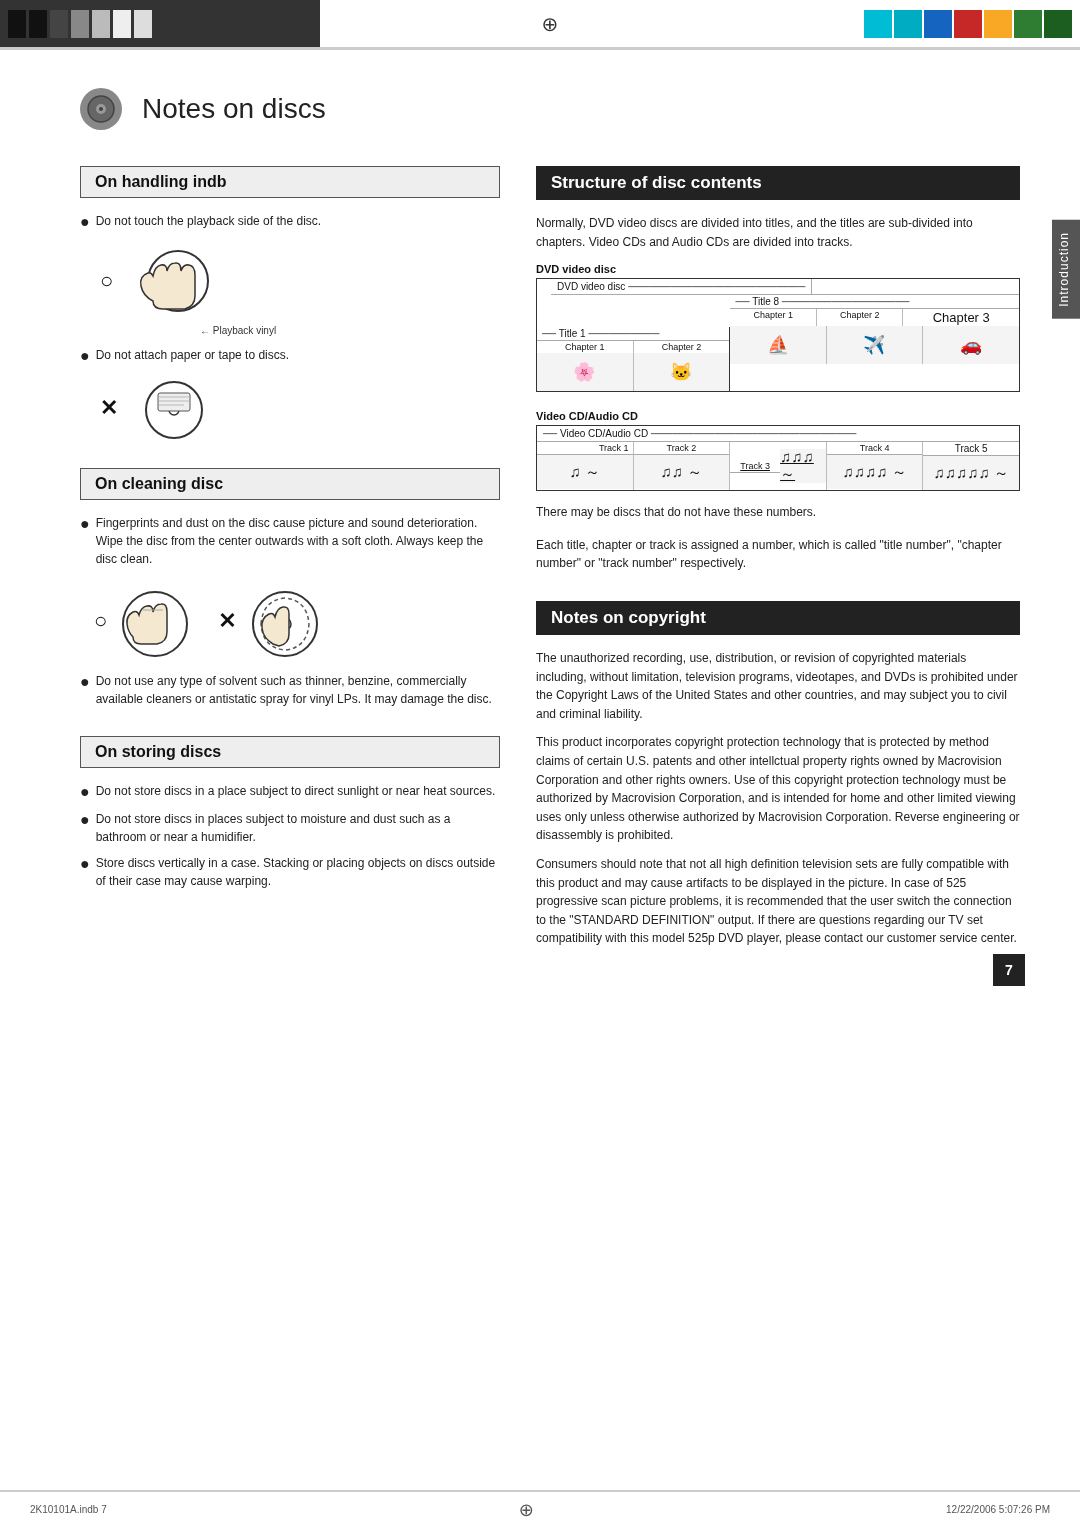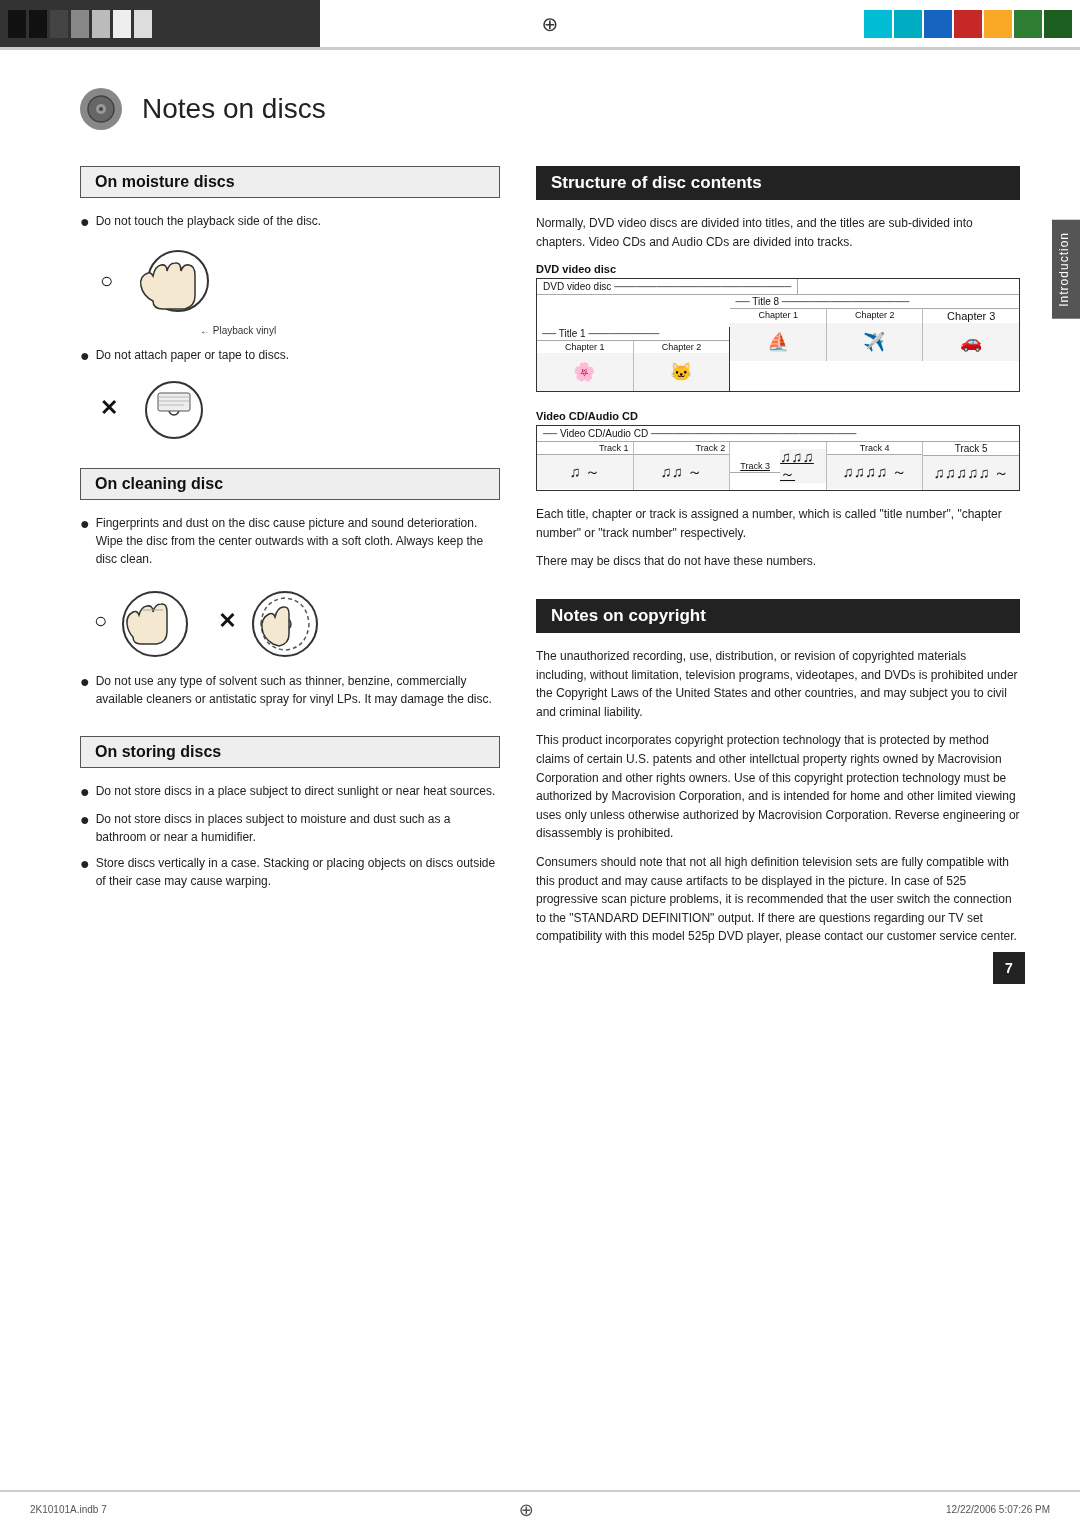--- a/index.html
+++ b/index.html
@@ -251,21 +251,21 @@
       </svg>
     </div>
     <h1 class="page-title">Notes on discs</h1>
   </div>
 
   <div class="two-col">
 
     <div class="col-left">
 
       <div class="section-spacer">
-        <div class="section-heading">On moisture discs</div>
+        <div class="section-heading">On handling indb</div>
         <div class="bullet-item">
           <span class="bullet-dot">●</span>
           <span>Do not touch the playback side of the disc.</span>
         </div>
 
         
         <div style="display:flex;align-items:center;gap:10px;margin:10px 0 4px 20px;">
           <div style="font-size:22px;font-weight:bold;color:#111;">○</div>
 
           <svg width="100" height="80" viewBox="0 0 100 80">
@@ -364,21 +364,21 @@
 
       <div class="section-spacer">
         <div class="section-heading-dark">Structure of disc contents</div>
         <p class="body-text">Normally, DVD video discs are divided into titles, and the titles are sub-divided into chapters. Video CDs and Audio CDs are divided into tracks.</p>
 
         
         <div class="disc-structure">
           <div style="font-size:11px;font-weight:bold;margin-bottom:3px;">DVD video disc</div>
 
           <div style="border:1.5px solid #333;padding:0;margin-bottom:2px;">
-            <div style="display:flex;font-size:10px;border-bottom:1px solid #aaa;">
+            <div style="display:flex;font-size:10px;border-bottom:1px solid #aaa;margin-left:14px;">
               <div style="padding:2px 6px;border-right:1px solid #aaa;flex:none;font-size:10px;">DVD video disc ─────────────────────────</div>
             </div>
 
             <div style="display:flex;">
 
               <div style="flex:2;border-right:1.5px solid #333;display:flex;flex-direction:column;margin-top:32px;">
                 <div style="font-size:10px;padding:1px 5px;border-bottom:1px solid #aaa;">── Title 1 ──────────</div>
                 <div style="display:flex;">
                   <div style="flex:1;border-right:1px solid #bbb;font-size:9px;padding:1px 3px;text-align:center;">Chapter 1</div>
                   <div style="flex:1;font-size:9px;padding:1px 3px;text-align:center;">Chapter 2</div>
@@ -387,21 +387,21 @@
                   <div style="flex:1;height:38px;border-right:1px solid #bbb;display:flex;align-items:center;justify-content:center;background:#f4f4f4;font-size:18px;">🌸</div>
                   <div style="flex:1;height:38px;display:flex;align-items:center;justify-content:center;background:#f4f4f4;font-size:18px;">🐱</div>
                 </div>
               </div>
 
               <div style="flex:3;display:flex;flex-direction:column;">
                 <div style="font-size:10px;padding:1px 5px;border-bottom:1px solid #aaa;">── Title 8 ──────────────────</div>
                 <div style="display:flex;">
                   <div style="flex:1;border-right:1px solid #bbb;font-size:9px;padding:1px 3px;text-align:center;">Chapter 1</div>
                   <div style="flex:1;border-right:1px solid #bbb;font-size:9px;padding:1px 3px;text-align:center;">Chapter 2</div>
-                  <div style="flex:1;font-size:11px;padding:1px 3px;text-align:center;">Chapter 3</div>
+                  <div style="flex:1;font-size:13px;padding:1px 18px;text-align:center;">Chapter 3</div>
                 </div>
                 <div style="display:flex;">
                   <div style="flex:1;height:38px;border-right:1px solid #bbb;display:flex;align-items:center;justify-content:center;background:#f4f4f4;font-size:18px;">⛵</div>
                   <div style="flex:1;height:38px;border-right:1px solid #bbb;display:flex;align-items:center;justify-content:center;background:#f4f4f4;font-size:18px;">✈️</div>
                   <div style="flex:1;height:38px;display:flex;align-items:center;justify-content:center;background:#f4f4f4;font-size:18px;">🚗</div>
                 </div>
               </div>
             </div>
           </div>
         </div>
@@ -410,41 +410,41 @@
         <div class="disc-structure" style="margin-top:18px;">
           <div style="font-size:11px;font-weight:bold;margin-bottom:3px;">Video CD/Audio CD</div>
           <div style="border:1.5px solid #333;padding:0;">
             <div style="font-size:10px;padding:2px 6px;border-bottom:1px solid #aaa;">── Video CD/Audio CD ─────────────────────────────</div>
             <div style="display:flex;">
               <div style="flex:1;border-right:1px solid #bbb;display:flex;flex-direction:column;align-items:center;">
                 <div style="font-size:9px;padding:1px 4px;border-bottom:1px solid #aaa;width:100%;text-align:right;">Track 1</div>
                 <div style="height:34px;display:flex;align-items:center;justify-content:center;background:#f4f4f4;width:100%;font-size:15px;">♫ ～</div>
               </div>
               <div style="flex:1;border-right:1px solid #bbb;display:flex;flex-direction:column;align-items:center;">
-                <div style="font-size:9px;padding:1px 4px;border-bottom:1px solid #aaa;width:100%;text-align:right;">Track 2</div>
+                <div style="font-size:9px;padding:1px 4px;border-bottom:1px solid #aaa;width:100%;text-align:center;">Track 2</div>
                 <div style="height:34px;display:flex;align-items:center;justify-content:center;background:#f4f4f4;width:100%;font-size:15px;">♫♫ ～</div>
               </div>
               <div style="flex:1;border-right:1px solid #bbb;display:flex;flex-direction:row;align-items:center;text-decoration:underline;">
                 <div style="font-size:9px;padding:1px 4px;border-bottom:1px solid #aaa;width:100%;text-align:center;">Track 3</div>
                 <div style="height:34px;display:flex;align-items:center;justify-content:center;background:#f4f4f4;width:100%;font-size:15px;">♫♫♫ ～</div>
               </div>
               <div style="flex:1;border-right:1px solid #bbb;display:flex;flex-direction:column;align-items:center;">
                 <div style="font-size:9px;padding:1px 4px;border-bottom:1px solid #aaa;width:100%;text-align:center;">Track 4</div>
                 <div style="height:34px;display:flex;align-items:center;justify-content:center;background:#f4f4f4;width:100%;font-size:15px;">♫♫♫♫ ～</div>
               </div>
               <div style="flex:1;display:flex;flex-direction:column;align-items:center;">
                 <div style="font-size:10px;padding:1px 4px;border-bottom:1px solid #aaa;width:100%;text-align:center;">Track 5</div>
                 <div style="height:34px;display:flex;align-items:center;justify-content:center;background:#f4f4f4;width:100%;font-size:15px;">♫♫♫♫♫ ～</div>
               </div>
             </div>
           </div>
         </div>
 
+        <p class="body-text">There may be discs that do not have these numbers.</p>
         <p class="body-text" style="margin-top:14px;">Each title, chapter or track is assigned a number, which is called "title number", "chapter number" or "track number" respectively.</p>
-        <p class="body-text">There may be discs that do not have these numbers.</p>
       </div>
 
       <div class="section-spacer">
         <div class="section-heading-dark">Notes on copyright</div>
         <p class="body-text">The unauthorized recording, use, distribution, or revision of copyrighted materials including, without limitation, television programs, videotapes, and DVDs is prohibited under the Copyright Laws of the United States and other countries, and may subject you to civil and criminal liability.</p>
         <p class="body-text">This product incorporates copyright protection technology that is protected by method claims of certain U.S. patents and other intellctual property rights owned by Macrovision Corporation and other rights owners. Use of this copyright protection technology must be authorized by Macrovision Corporation, and is intended for home and other limited viewing uses only unless otherwise authorized by Macrovision Corporation. Reverse engineering or disassembly is prohibited.</p>
         <p class="body-text">Consumers should note that not all high definition television sets are fully compatible with this product and  may cause artifacts to be displayed in the picture. In case of 525 progressive scan picture problems, it is recommended that the user switch the connection to the "STANDARD DEFINITION" output. If there are questions regarding our TV set compatibility with this model 525p DVD player, please contact our customer service center.</p>
       </div>
 
     </div>

